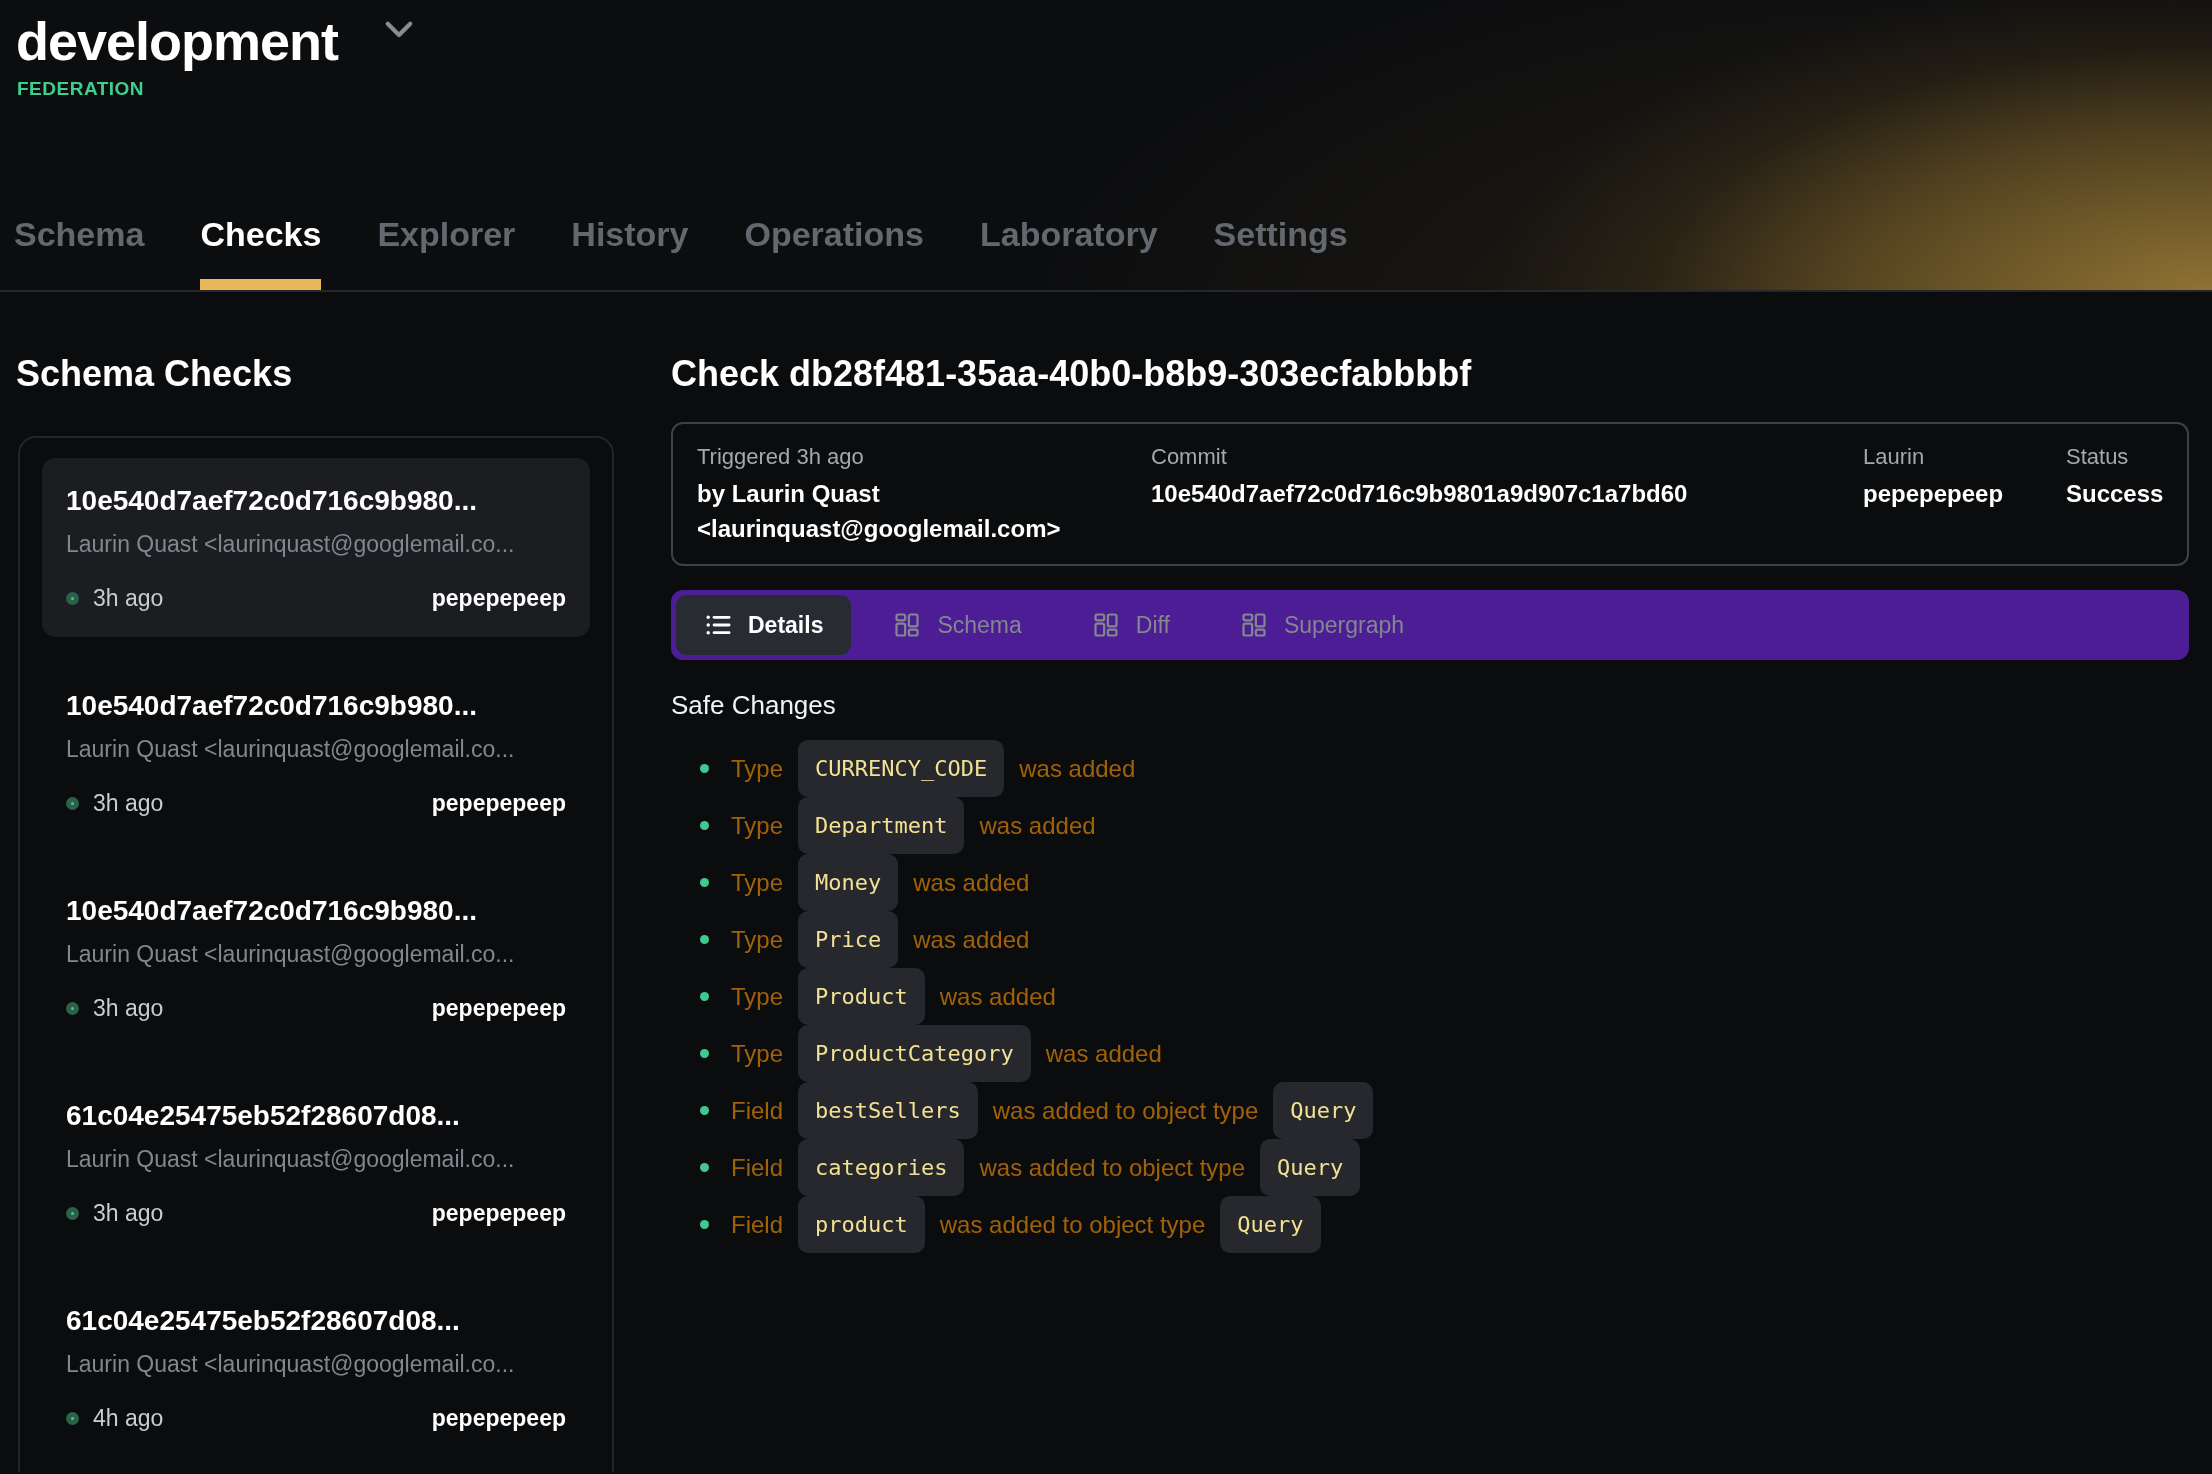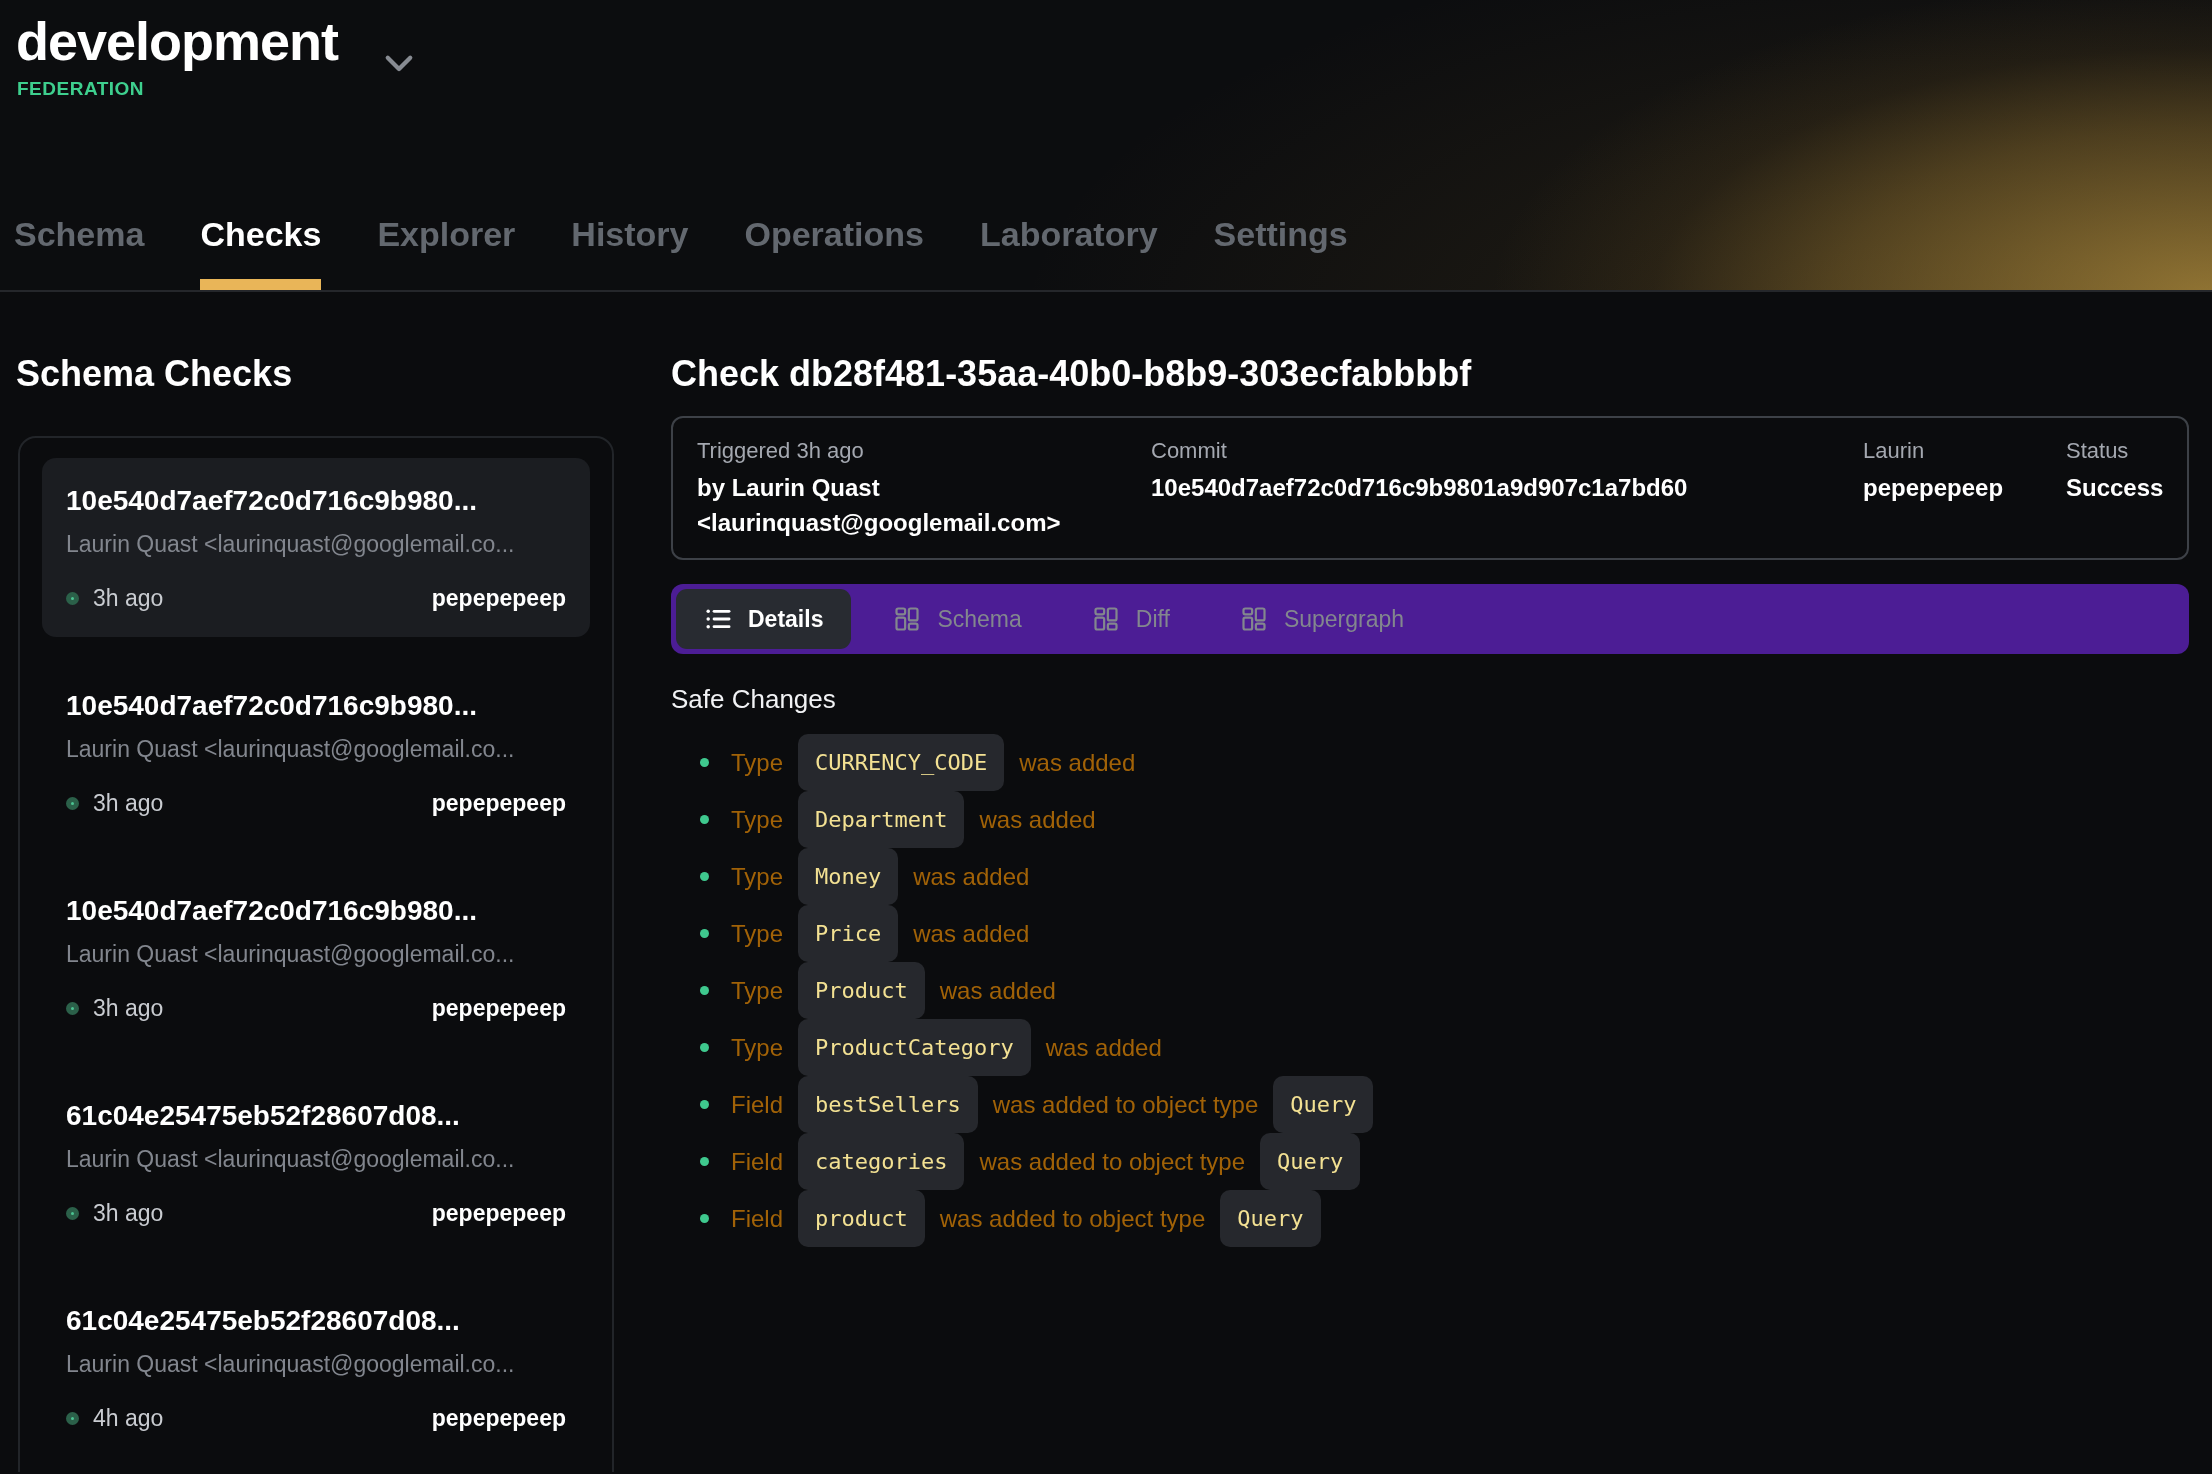--- a/index.html
+++ b/index.html
@@ -12,21 +12,21 @@
 
   
   header {
     position: relative; height: 292px;
     border-bottom: 2px solid #25272b;
     background:
       radial-gradient(900px 400px at 100% 102%, rgba(228,181,75,.58) 0%, rgba(199,154,60,.30) 42%, rgba(140,105,40,.12) 62%, rgba(0,0,0,0) 80%),
       radial-gradient(1500px 650px at 88% 115%, rgba(150,115,45,.18), rgba(0,0,0,0) 62%),
       #0c0d0f;
   }
-  .org-row { display: flex; align-items: flex-end; gap: 46px; padding: 8px 0 0 16px; }
+  .org-row { display: flex; align-items: flex-start; gap: 46px; padding: 8px 0 0 16px; }
   .org-row h1 { margin: 0; font-size: 54px; line-height: 66px; font-weight: 700; letter-spacing: -1px; }
   .chevron { color: #878b92; margin-top: 12px; }
   .fed-badge { margin: 4px 0 0 17px; font-size: 19px; font-weight: 700; letter-spacing: .5px; color: #3ecf8e; }
 
   .top-tabs { position: absolute; left: 14px; bottom: 0; display: flex; gap: 56px; }
   .top-tab { position: relative; padding-bottom: 36px; font-size: 34px; line-height: 40px; font-weight: 600; color: #63686f; cursor: pointer; white-space: nowrap; }
   .top-tab.active { color: #fff; font-weight: 700; }
   .top-tab.active::after { content: ""; position: absolute; left: 0; right: 0; bottom: 0; height: 11px; background: #e9b558; }
 
   
@@ -45,21 +45,21 @@
   .check-card.selected { background: #1b1d21; }
   .check-commit { font-size: 28px; font-weight: 700; line-height: 36px; white-space: nowrap; overflow: hidden; }
   .check-author { margin-top: 10px; font-size: 23px; color: #82868e; line-height: 30px; white-space: nowrap; overflow: hidden; }
   .check-meta { margin-top: 26px; display: flex; align-items: center; justify-content: space-between; }
   .meta-left { display: flex; align-items: center; gap: 14px; font-size: 23px; color: #c9ccd1; }
   .status-dot { width: 13px; height: 13px; border-radius: 50%; background: #4cc492; border: 5px solid #2b6049; flex: none; }
   .check-service { font-size: 23px; font-weight: 700; color: #fff; }
 
   
   .meta-box {
-    margin-top: 20px; width: 100%;
+    margin-top: 26px; width: 100%;
     border: 2px solid #3d4147; border-radius: 12px; padding: 18px 24px;
     display: grid; grid-template-columns: 454px 712px 203px 1fr;
   }
   .meta-cell .label { font-size: 22px; color: #a4a8b0; line-height: 30px; }
   .meta-cell .value { font-size: 24px; font-weight: 700; line-height: 35px; margin-top: 4px; }
 
   
   .view-tabs { margin-top: 24px; width: 100%; background: #4c1d95; border-radius: 12px; padding: 5px; display: flex; align-items: center; }
   .view-tab { display: flex; align-items: center; gap: 16px; padding: 15px 28px; font-size: 23px; line-height: 30px; color: #83878e; border-radius: 11px; cursor: pointer; white-space: nowrap; }
   .view-tab.active { background: #282b31; color: #fff; font-weight: 600; }

